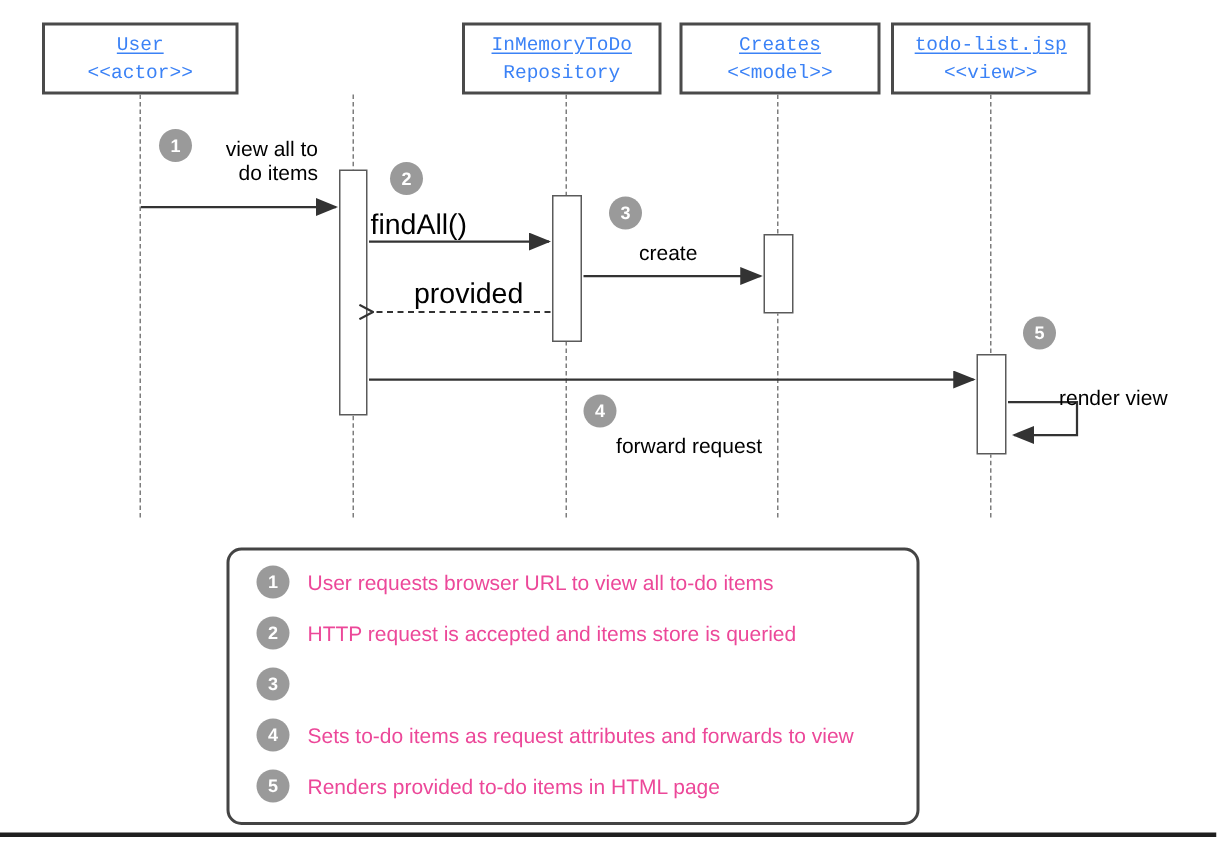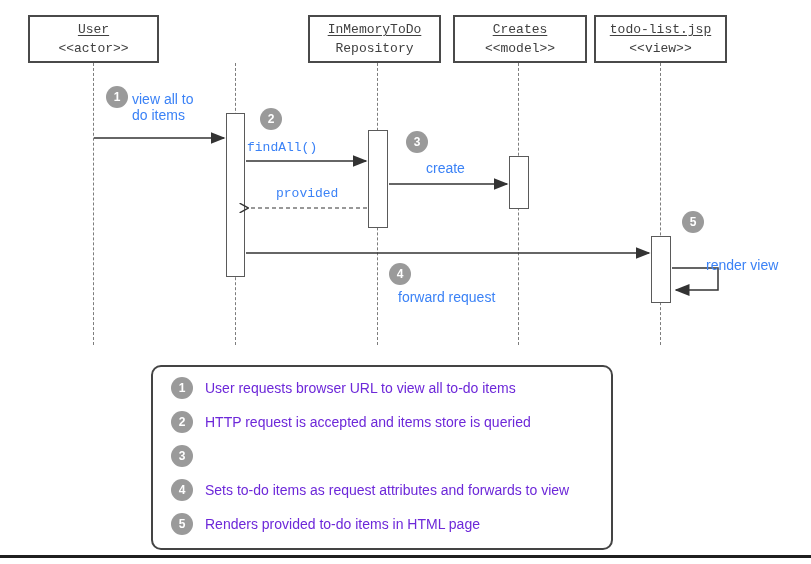--- a/index.html
+++ b/index.html
@@ -21,21 +21,21 @@
     height: 48px;
     background: #ffffff;
     border: 2px solid #4a4a4a;
     display: flex;
     flex-direction: column;
     align-items: center;
     justify-content: center;
     font-family: "Liberation Mono", "DejaVu Sans Mono", monospace;
     font-size: 13px;
     line-height: 19px;
-    color: #404040;
+    color: #3b82f6;
     z-index: 4;
   }
   .actor-box .actor-name {
     text-decoration: underline;
     text-underline-offset: 2px;
   }
   
   .lifeline {
     position: absolute;
     top: 63px;
@@ -56,28 +56,28 @@
     position: absolute;
     left: 0; top: 0;
     width: 811px; height: 564px;
     z-index: 3;
     pointer-events: none;
   }
   
   .msg-label {
     position: absolute;
     font-size: 14px;
-    color: #3b82f6;
+    color: #000000;
     white-space: pre-line;
-    text-align: left;
+    text-align: right;
     z-index: 5;
   }
   .msg-label.mono {
-    font-family: Liberation Mono, monospace;
-    font-size: 13px;
+    font-family: Liberation Sans, sans-serif;
+    font-size: 19px;
     white-space: nowrap;
   }
   
   .badge {
     position: absolute;
     width: 22px;
     height: 22px;
     border-radius: 50%;
     background: #9a9a9a;
     color: #ffffff;
@@ -110,21 +110,21 @@
     align-items: center;
     gap: 12px;
     height: 22px;
   }
   .legend-row .badge {
     position: static;
     flex: 0 0 22px;
   }
   .legend-text {
     font-size: 14px;
-    color: #6d28d9;
+    color: #ec4899;
     white-space: nowrap;
   }
   
   .bottom-rule {
     position: absolute;
     left: 0;
     top: 555px;
     width: 811px;
     height: 3px;
     background: #1f1f1f;

